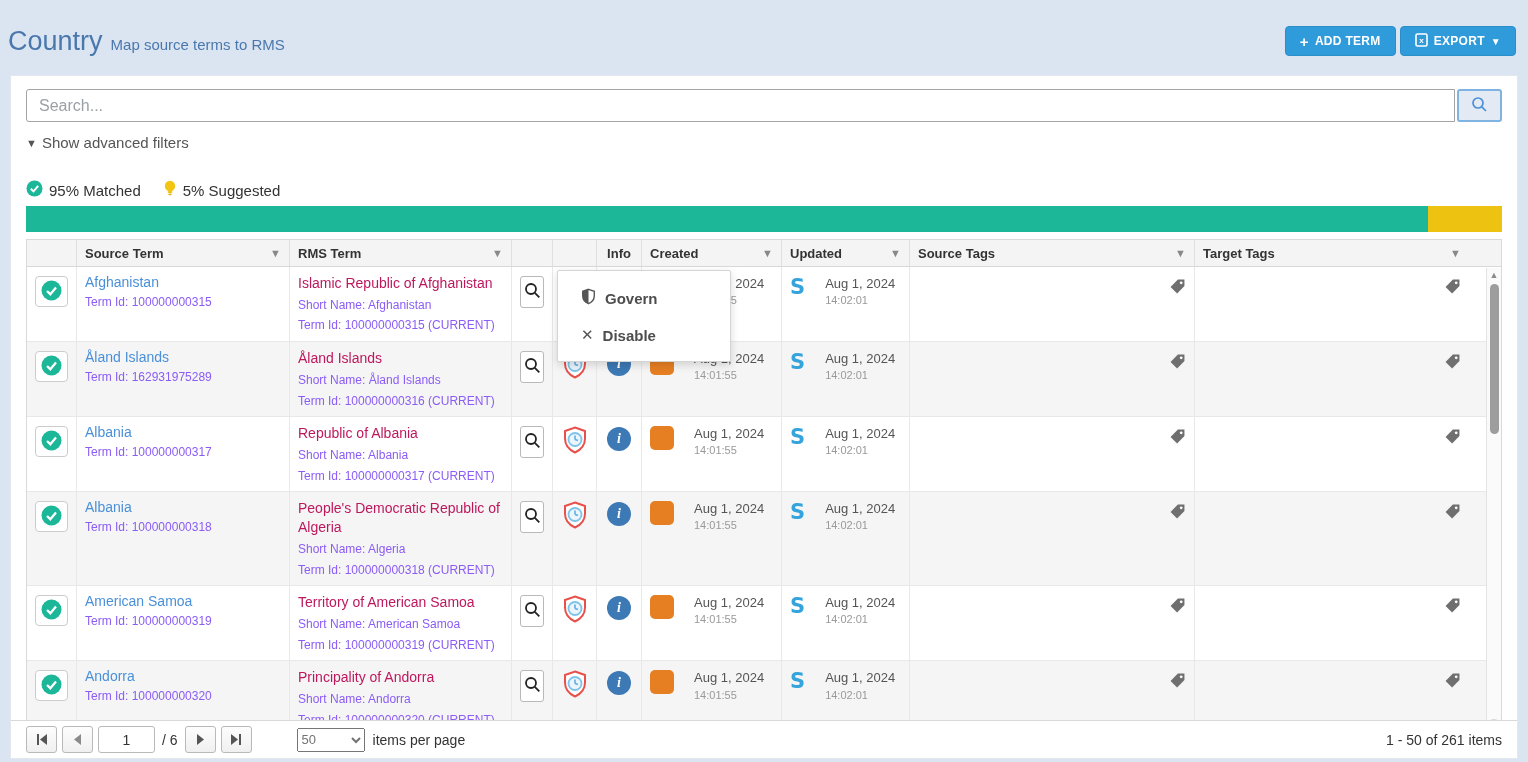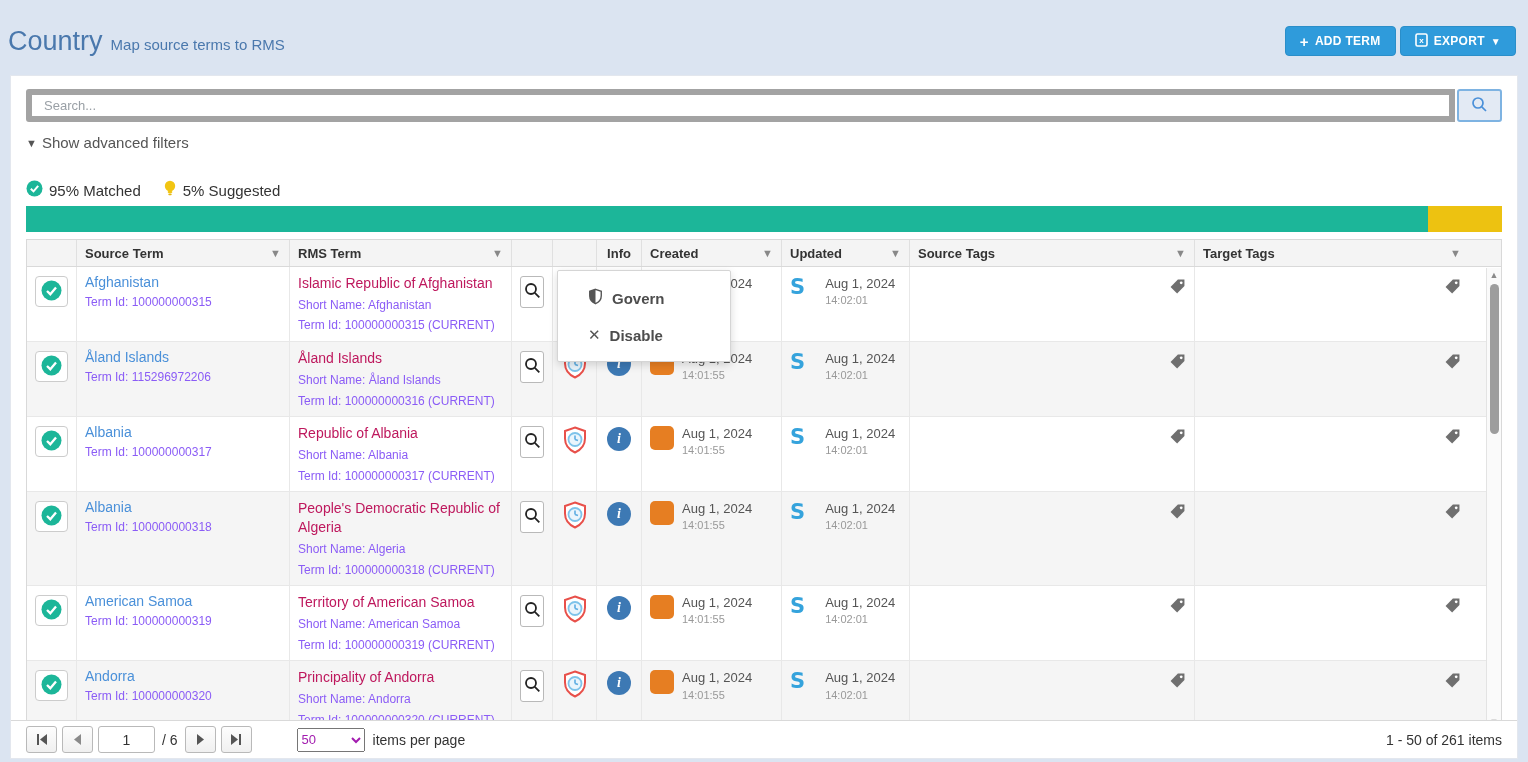--- a/index.html
+++ b/index.html
@@ -15,22 +15,22 @@
              font-size:12px; font-weight:bold; height:30px; padding:0 14px; margin-left:4px;
              display:inline-flex; align-items:center; gap:6px; cursor:pointer;
              font-family:"Liberation Sans",sans-serif; letter-spacing:.3px; }
   .caret { font-size:10px; }
 
   
   .panel { background:#fff; margin:13px 10px 0 10px; height:684px; position:relative;
            border:1px solid #e3e7ee; padding:13px 15px 0 15px; }
 
   .search-row { display:flex; }
-  .search-input { flex:1; height:33px; border:6px solid #a3a3a3; border-radius:3px 0 0 3px;
-                  font-size:13px; padding:0 12px; color:#444; outline:none;
+  .search-input { flex:1; height:33px; border:1px solid #a3a3a3; border-radius:3px 0 0 3px;
+                  font-size:16px; padding:0 12px; color:#444; outline:none;
                   font-family:"Liberation Sans",sans-serif; }
   .search-input::placeholder { color:#9aa0a6; }
   .search-btn { width:45px; height:33px; background:#e3eaf4; border:2px solid #7eb3e2;
                 border-radius:3px; margin-left:2px; cursor:pointer;
                 display:flex; align-items:center; justify-content:center; }
 
   .adv-filters { margin-top:12px; font-size:15px; color:#555; cursor:pointer;
                  display:flex; align-items:center; gap:5px; width:fit-content; }
   .adv-caret { font-size:11px; color:#555; }
 
@@ -51,21 +51,21 @@
   .trow { display:flex; border-bottom:1px solid #e8e8e8; min-height:59px; background:#fff; }
   .trow.alt { background:#f5f5f5; }
   .td { padding:7px 8px; border-right:1px solid #e8e8e8; font-size:13px; }
 
   .c-select { width:50px; display:flex; justify-content:center; padding-top:9px; }
   .c-source { width:213px; }
   .c-rms    { width:222px; }
   .c-zoom   { width:41px; display:flex; justify-content:center; padding-top:9px; }
   .c-shield { width:44px; display:flex; justify-content:center; padding-top:9px; }
   .c-info   { width:45px; display:flex; justify-content:center; padding-top:10px; }
-  .c-created{ width:140px; display:flex; gap:8px; padding-top:9px; }
+  .c-created{ width:140px; display:flex; gap:20px; padding-top:9px; }
   .c-updated{ width:128px; display:flex; gap:20px; padding-top:9px; }
   .c-stags  { width:285px; display:flex; justify-content:flex-end; padding-top:11px; }
   .c-ttags  { width:274px; display:flex; justify-content:flex-end; padding-top:11px; border-right:none; }
 
   .sel-btn { width:38px; height:31px; background:#fff; border:1px solid #ccc; border-radius:4px;
              display:flex; align-items:center; justify-content:center; cursor:pointer; }
   .src-link { color:#4a90d9; font-size:14px; text-decoration:none; cursor:pointer; }
   .rms-link { color:#be185d; font-size:14px; text-decoration:none; cursor:pointer; display:block; line-height:1.35; }
   .sub { color:#8b5cf6; font-size:12px; margin-top:5px; line-height:1.3; }
   .zoom-btn { width:36px; height:32px; background:#fff; border:1px solid #b9b9b9; border-radius:3px;
@@ -82,35 +82,35 @@
   
   .vscroll { position:absolute; top:28px; right:0; width:15px; height:461px; background:#fafafa;
              border-left:1px solid #e3e3e3; display:flex; flex-direction:column; align-items:center; }
   .vs-arrow { font-size:9px; color:#8a8a8a; height:14px; line-height:14px; cursor:pointer; }
   .vs-thumb { width:9px; height:150px; background:#9d9d9d; border-radius:5px; margin-top:2px; cursor:grab; }
   .vs-spacer { flex:1; }
 
   
   .context-menu { position:absolute; left:557px; top:270px; width:174px; background:#fff;
                   border:1px solid #d5d5d5; border-radius:2px; box-shadow:0 3px 8px rgba(0,0,0,.15);
-                  padding:8px 12px; z-index:20; }
+                  padding:8px 5px; z-index:20; }
   .cm-item { display:flex; align-items:center; gap:9px; padding:9px 18px; font-size:15px;
              font-weight:bold; color:#4d4d4d; cursor:pointer; }
   .cm-x { font-size:15px; font-weight:bold; color:#555; }
 
   
   .pager { position:absolute; left:0; right:0; bottom:0; height:38px; border-top:1px solid #d9d9d9;
            display:flex; align-items:center; padding:0 15px; background:#fff; }
   .pg-btn { width:31px; height:27px; background:linear-gradient(#fdfdfd,#f0f0f0); border:1px solid #b9b9b9;
             border-radius:3px; margin-right:5px; display:inline-flex; align-items:center;
             justify-content:center; cursor:pointer; }
   .pg-input { width:57px; height:27px; border:1px solid #b9b9b9; border-radius:3px; text-align:center;
               font-size:14px; color:#333; margin-right:7px; font-family:"Liberation Sans",sans-serif; }
   .pg-total { font-size:14px; color:#333; margin-right:7px; }
-  .pg-select { height:24px; width:68px; margin:0 8px 0 40px; font-size:13px; color:#a21caf;
+  .pg-select { height:24px; width:68px; margin:0 8px 0 40px; font-size:13px; color:#737373;
                font-family:"Liberation Sans",sans-serif; }
   .pg-label { font-size:14px; color:#333; }
   .pg-range { margin-left:auto; font-size:14px; color:#333; }
 </style>
 </head>
 <body>
 
 <div class="topbar">
   <span class="page-title">Country</span>
   <span class="page-subtitle">Map source terms to RMS</span>
@@ -280,21 +280,21 @@
     <div class="td c-select">
             <button class="sel-btn">
               <span><svg width="21" height="21" viewBox="0 0 21 21">
                   <circle cx="10.5" cy="10.5" r="10" fill="#1cb699"></circle>
                   <polyline points="6,11 9.3,14.2 15,7.5" fill="none" stroke="#fff" stroke-width="2.3"></polyline>
                 </svg></span>
             </button>
           </div>
     <div class="td c-source">
       <a class="src-link">Åland Islands</a>
-      <div class="sub">Term Id: 115296972206</div>
+      <div class="sub">Term Id: 162931975289</div>
     </div>
     <div class="td c-rms">
       <a class="rms-link">Åland Islands</a>
       <div class="sub">Short Name: Åland Islands</div>
       <div class="sub">Term Id: 100000000316 (CURRENT)</div>
     </div>
     <div class="td c-zoom">
             <button class="zoom-btn">
               <span><svg width="17" height="17" viewBox="0 0 17 17">
                   <circle cx="7" cy="7" r="5" fill="none" stroke="#222" stroke-width="1.8"></circle>

